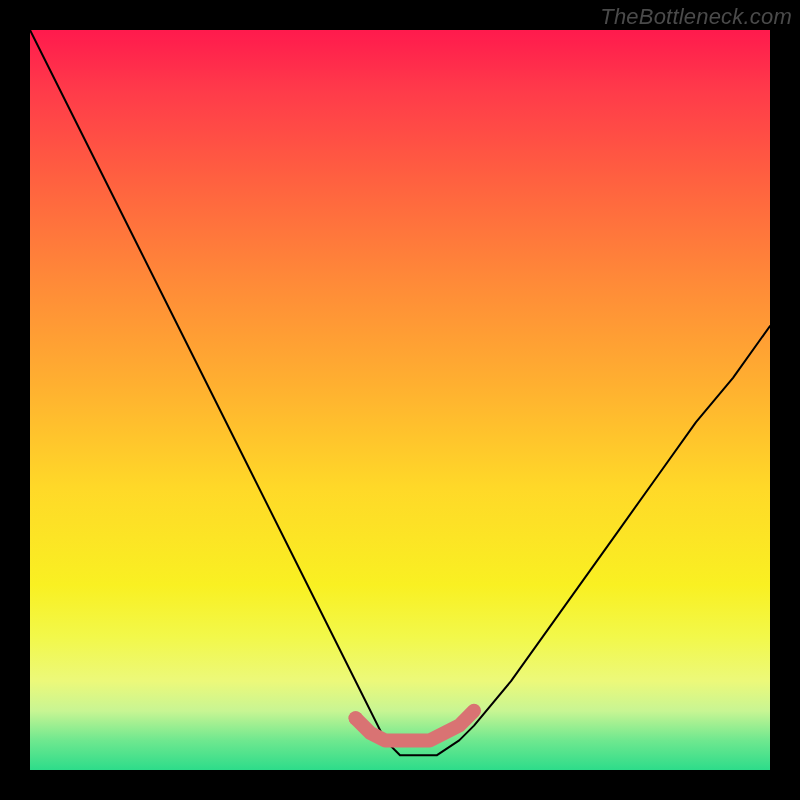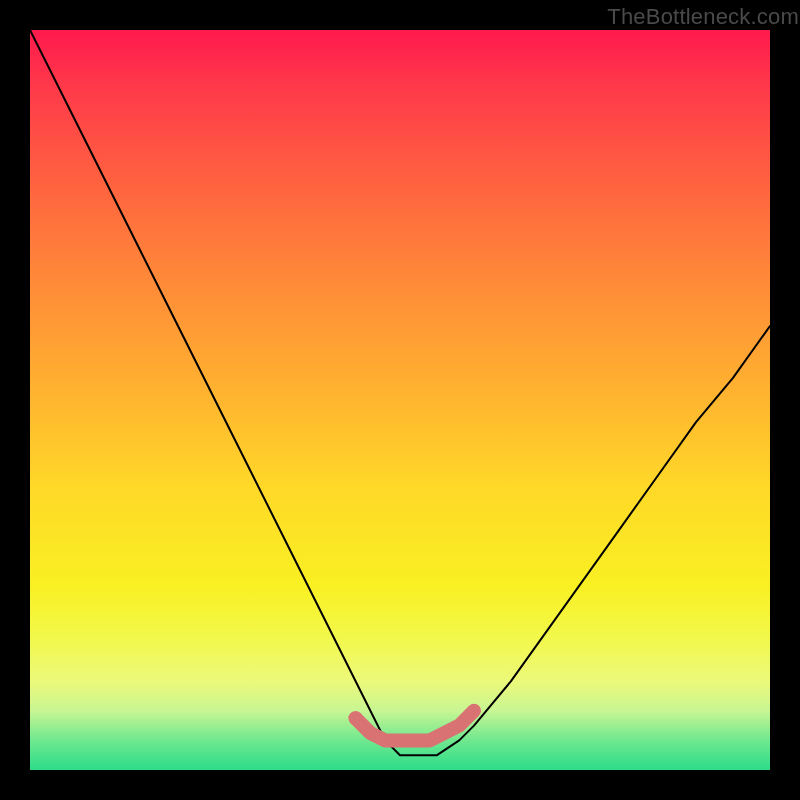--- a/index.html
+++ b/index.html
@@ -28,26 +28,27 @@
       #f2f84a 82%,
       #ecf97a 88%,
       #c8f593 92%,
       #6fe88f 96%,
       #2ddc8a 100%
     );
   }
   .watermark {
     position: absolute;
     top: 4px;
-    right: 1px;
+    right: 8px;
     color: #4a4a4a;
     font-size: 22px;
     font-weight: 500;
     letter-spacing: 0.2px;
     user-select: none;
+    font-style: italic;
   }
   svg.curve {
     position: absolute;
     left: 0;
     top: 0;
     width: 740px;
     height: 740px;
   }
 </style>
 </head>

